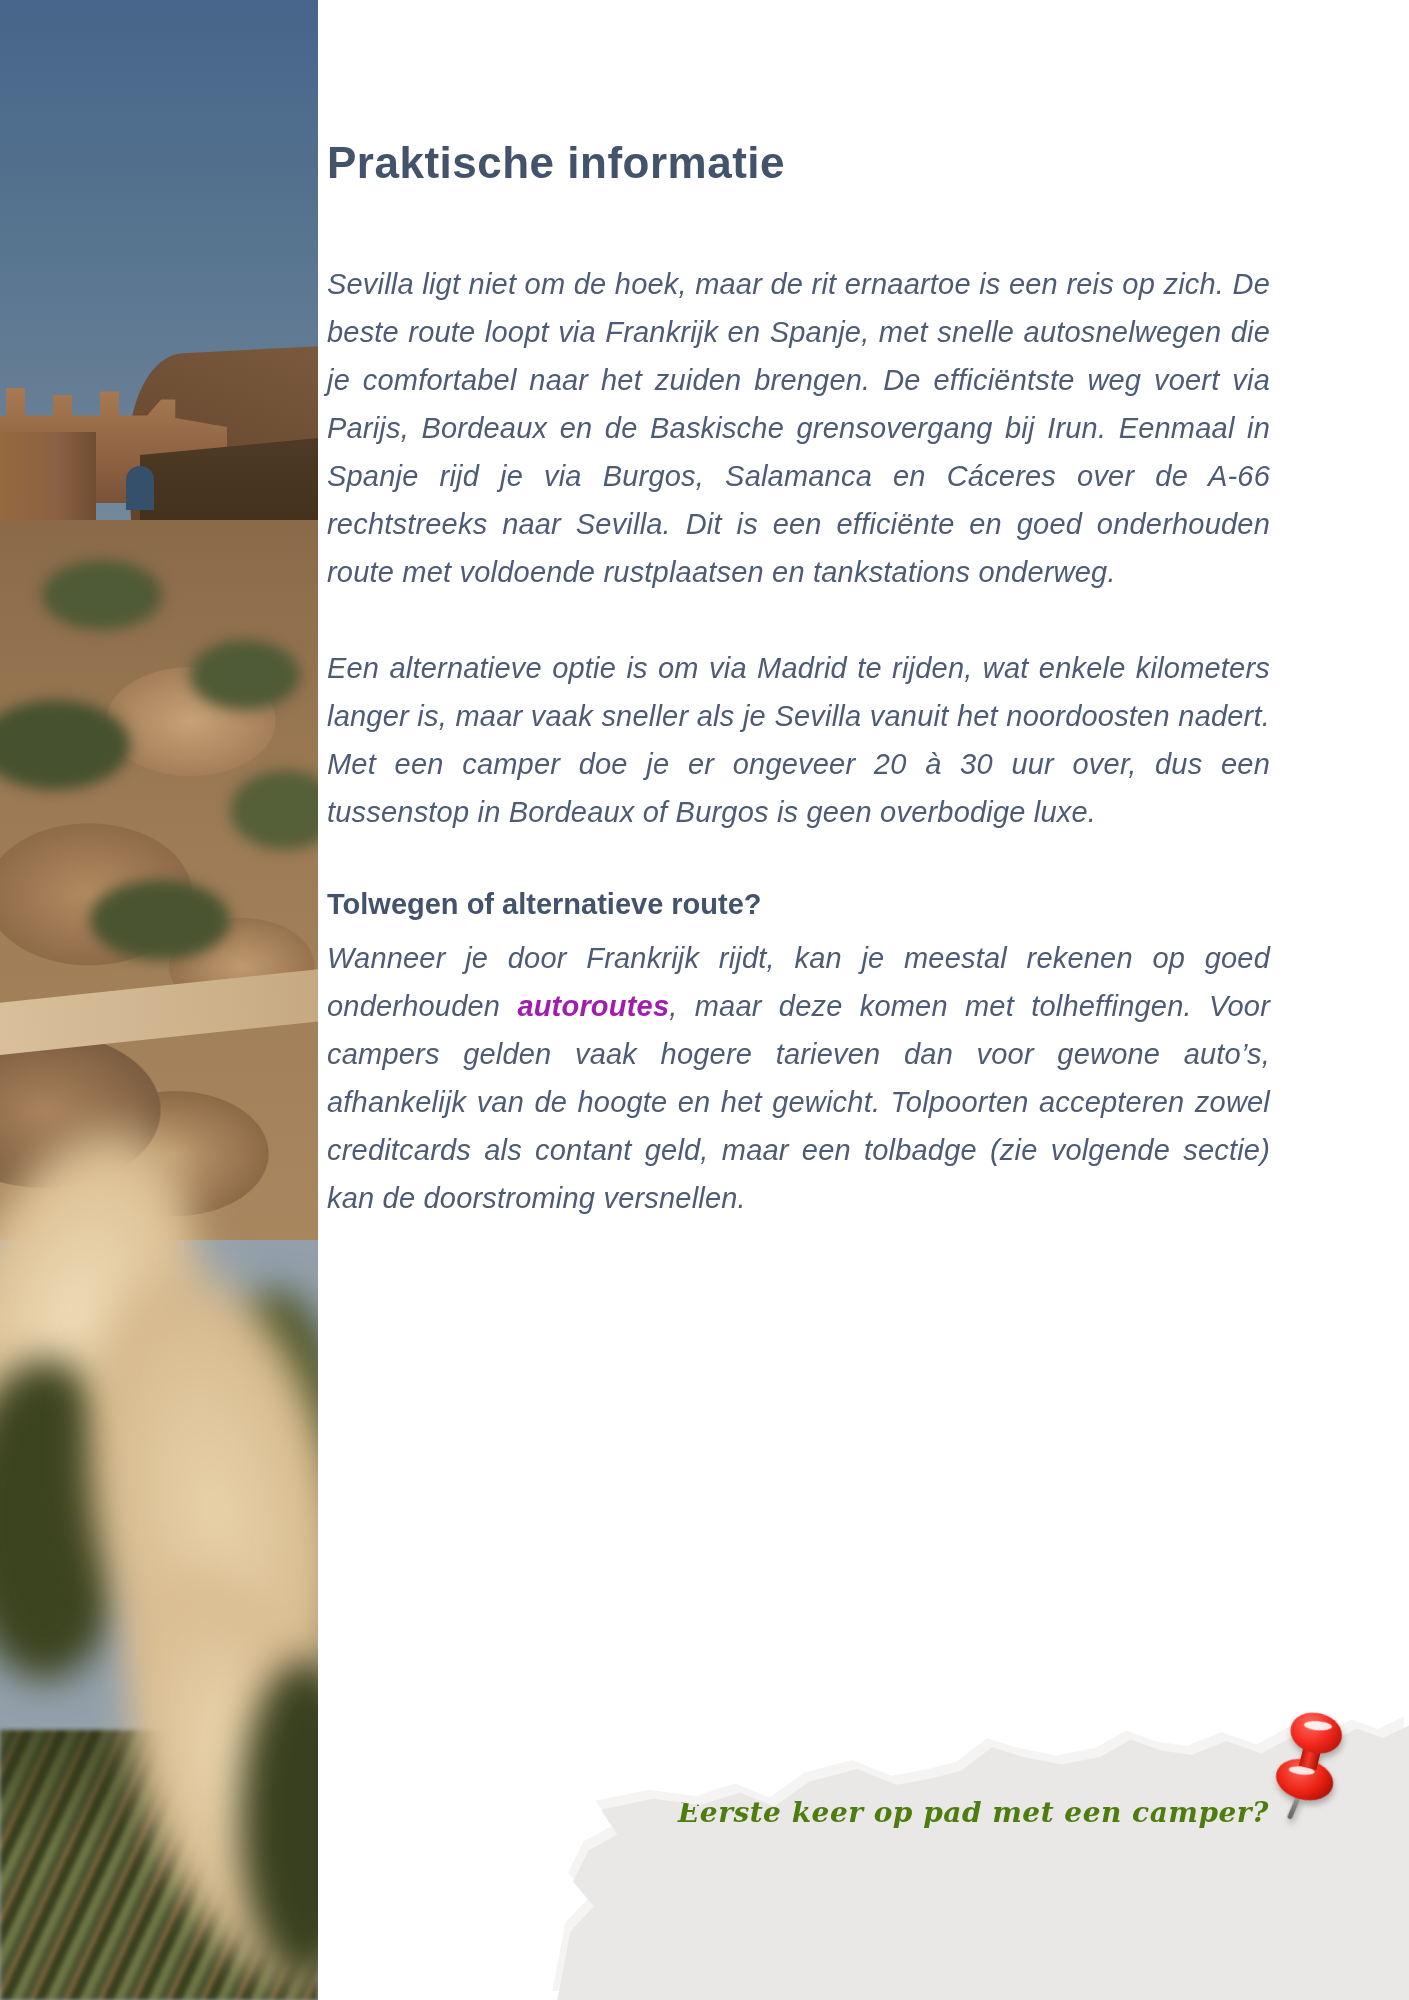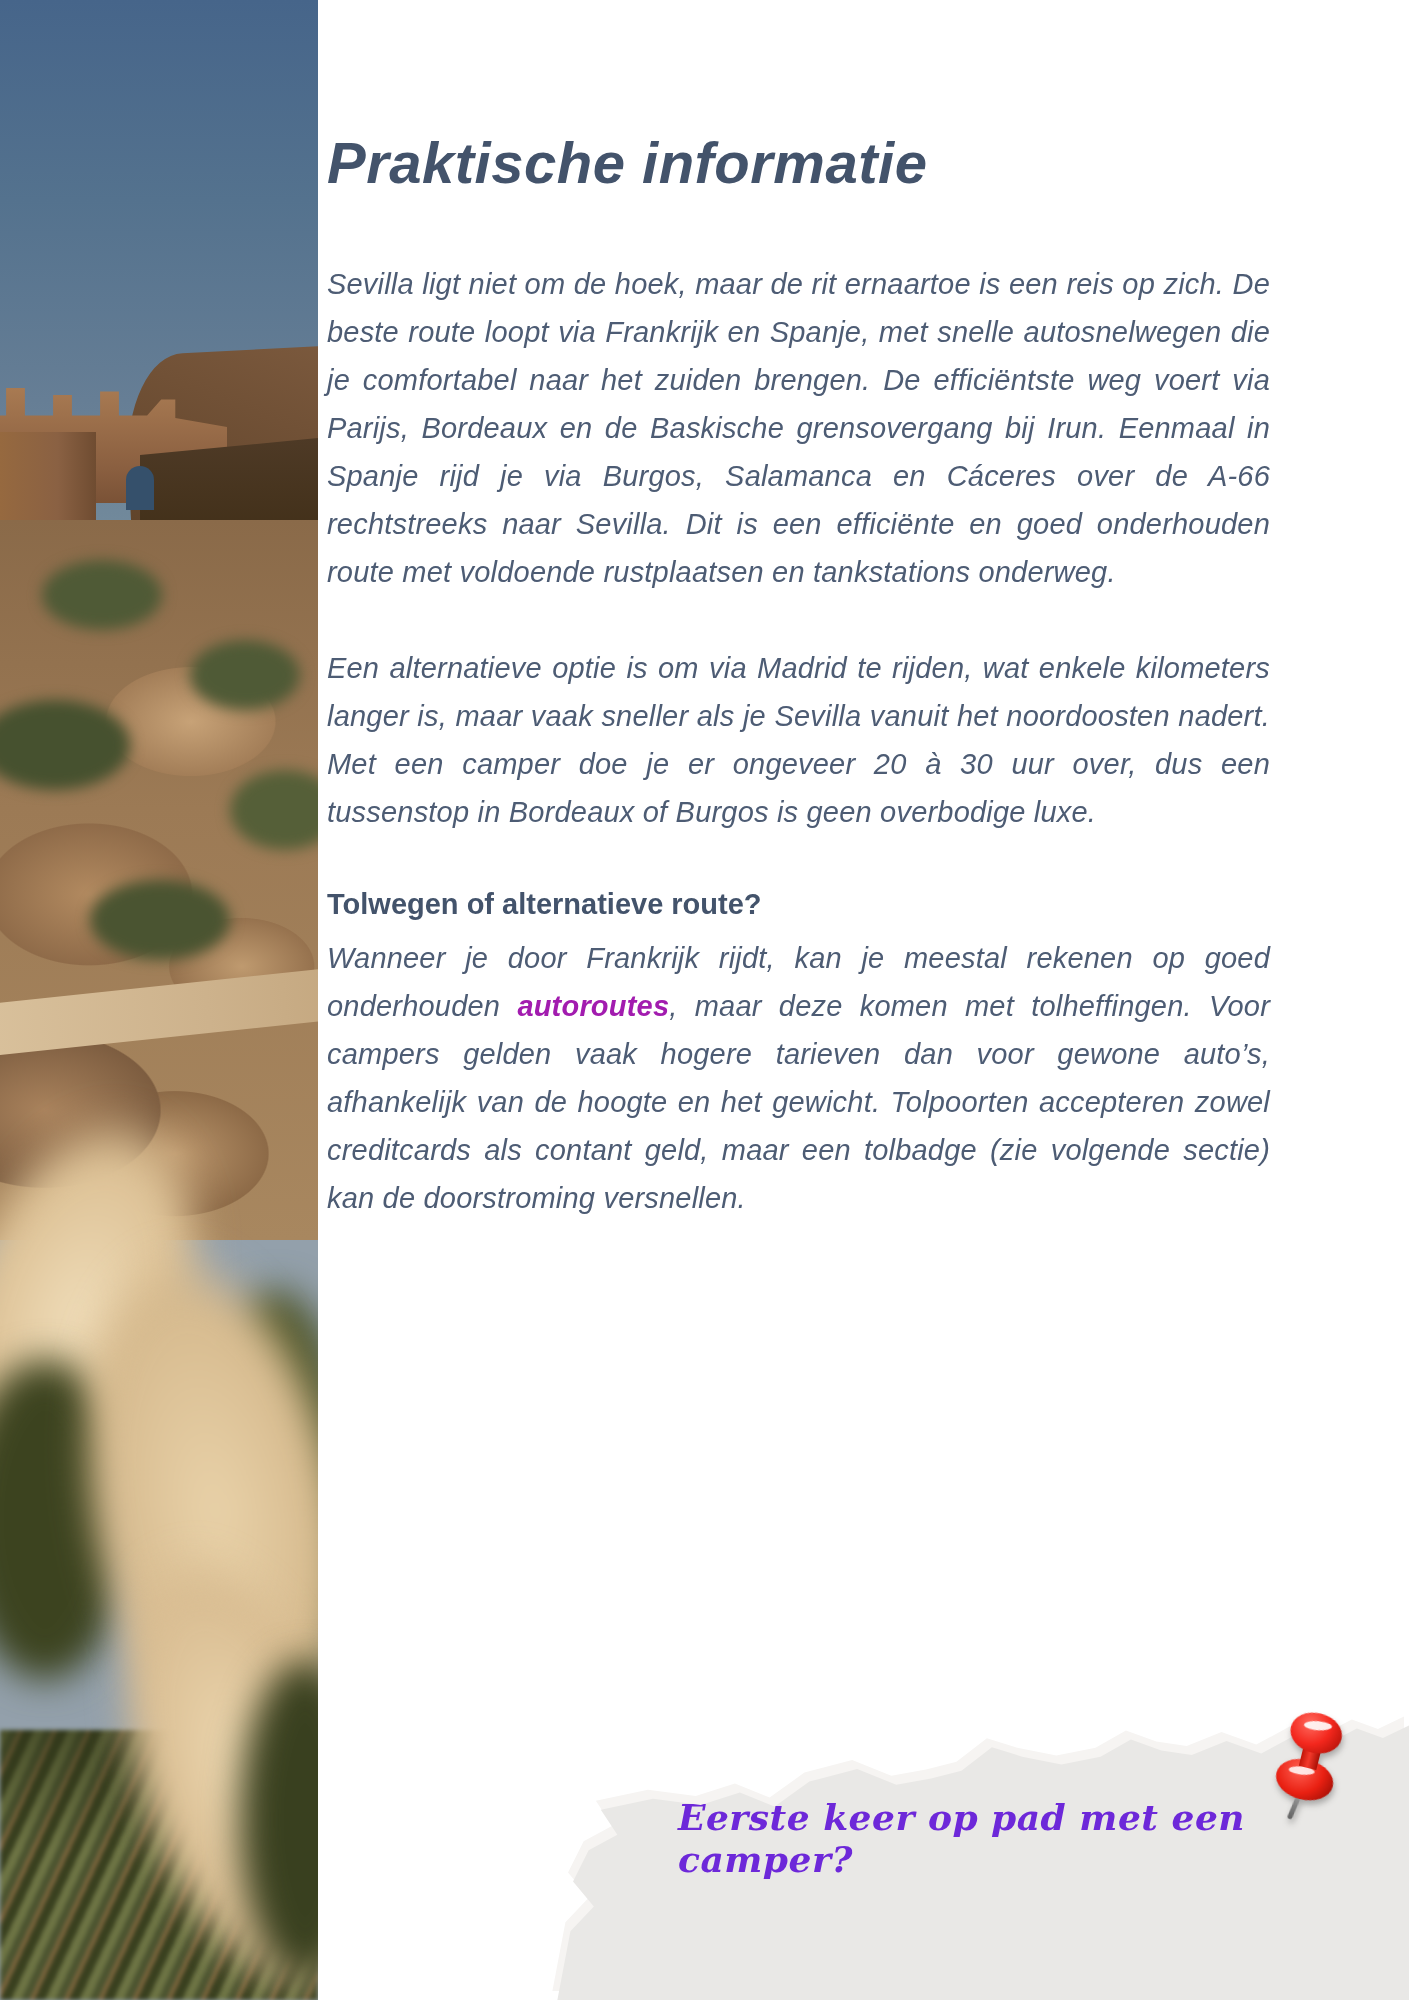--- a/index.html
+++ b/index.html
@@ -49,35 +49,35 @@
   .pg1{left:-40px;top:1360px;width:170px;height:320px;background:#3c431f;}
   .pg2{left:200px;top:1290px;width:150px;height:400px;background:#4a5226;}
   .pg3{left:240px;top:1660px;width:130px;height:320px;background:#39401f;}
   .ph-grass{left:0;top:1730px;width:318px;height:270px;filter:blur(2px);
          background:
            linear-gradient(180deg,rgba(46,52,24,.55),rgba(0,0,0,0) 45%),
            repeating-linear-gradient(115deg,#6d7444 0 9px,#4c5430 9px 17px,#82683f 17px 21px,#39401f 21px 31px);}
 
   
   .content{position:absolute;left:327px;top:0;width:943px;color:#4d5c74;}
-  h1{margin:128px 0 4px 0;font-size:58px;line-height:70px;font-weight:700;color:#43536b;letter-spacing:.5px;font-style:italic;}
+  h1{margin:128px 0 4px 0;font-size:44px;line-height:70px;font-weight:700;color:#43536b;letter-spacing:.5px;}
   h2{margin:0 0 10px 0;font-size:29px;line-height:40px;font-weight:700;color:#43536b;}
   .sec1{margin-top:62px;}
   .sec2{margin-top:20px;}
   .content p{margin:0 0 48px 0;font-size:29px;line-height:48px;text-align:justify;
              letter-spacing:.2px;color:#4d5c74;font-style:italic;}
   .content p strong{font-weight:700;color:#a21caf;}
 
   
   .note-back,.note-front{position:absolute;left:540px;top:1688px;width:869px;height:312px;
       clip-path:polygon(2% 100%,3.5% 78%,6.2% 70%,3.8% 62%,5.6% 52%,8.9% 47%,7% 39%,13% 35.5%,18.5% 37.5%,23% 33.5%,27% 38%,31% 30%,36.5% 26%,41% 31%,45% 29%,48.5% 26.5%,52% 19%,55.5% 22%,60% 24.5%,64.5% 22%,68% 16.5%,71.5% 20%,75% 21.5%,79% 17%,83% 21%,87% 15%,90.5% 18%,94% 13%,97% 16%,100% 12%,100% 100%);}
   .note-back{background:#f6f4f2;transform:translate(-5px,-9px);}
   .note-front{background:#e9e8e6;}
   .note-script{position:absolute;left:138px;top:108px;font-family:"DejaVu Serif",serif;
-      font-style:italic;font-weight:700;font-size:36px;color:#6d28d9;letter-spacing:.5px;}
+      font-style:italic;font-weight:700;font-size:28px;color:#4d7c0f;letter-spacing:.5px;}
   .note-body{position:absolute;left:140px;top:170px;width:650px;margin:0;
       font-size:28px;line-height:50px;font-weight:700;color:#43536b;}
   .note-link{color:#f14455;text-decoration:underline;text-underline-offset:5px;cursor:pointer;}
 
   
   .pin{position:absolute;left:1272px;top:1712px;width:72px;height:108px;
        transform:rotate(14deg);filter:drop-shadow(2px 4px 3px rgba(0,0,0,.28));}
   .pin-head{position:absolute;left:10px;top:0;width:52px;height:40px;border-radius:50%;
        background:radial-gradient(circle at 35% 30%,#ff6a5e 0%,#f3271d 48%,#b31208 88%);}
   .pin-head-gloss{position:absolute;left:22px;top:8px;width:28px;height:9px;border-radius:50%;

